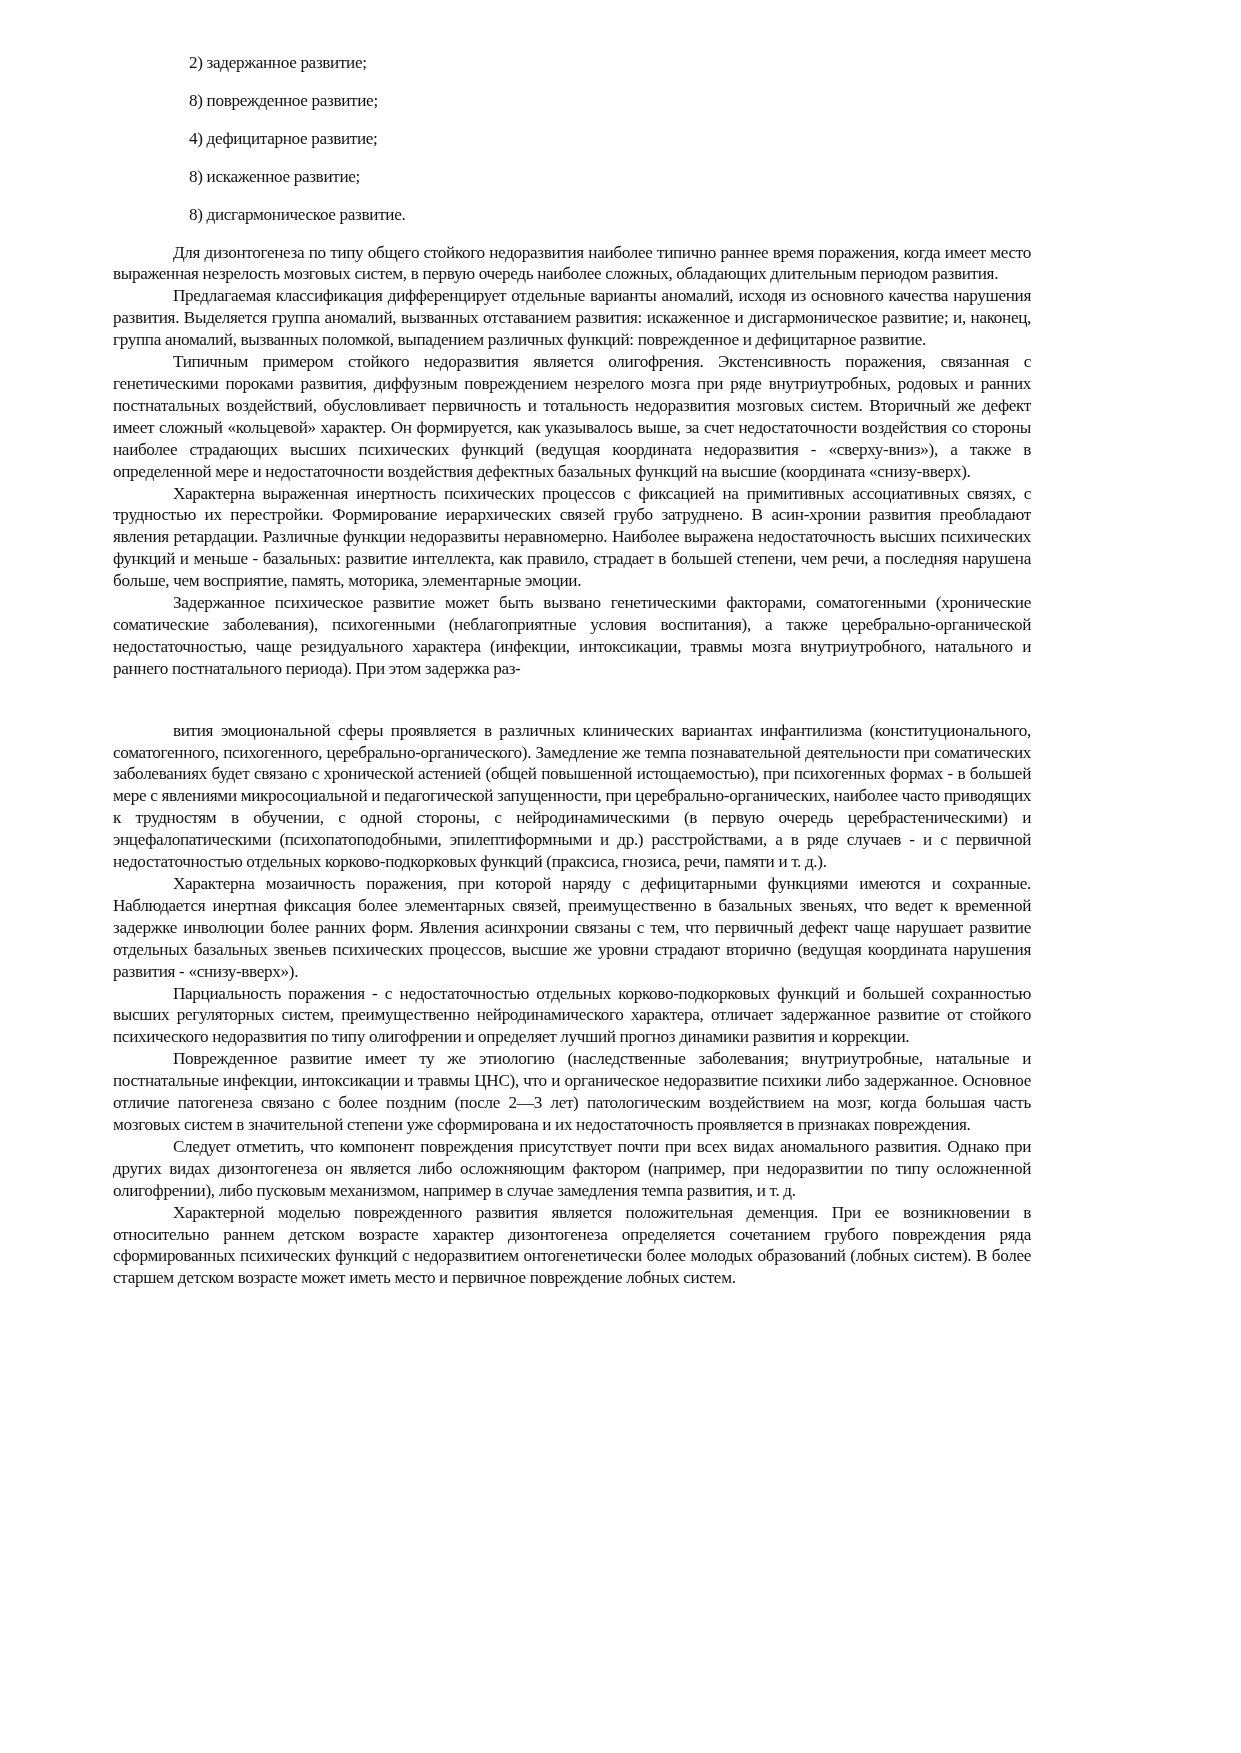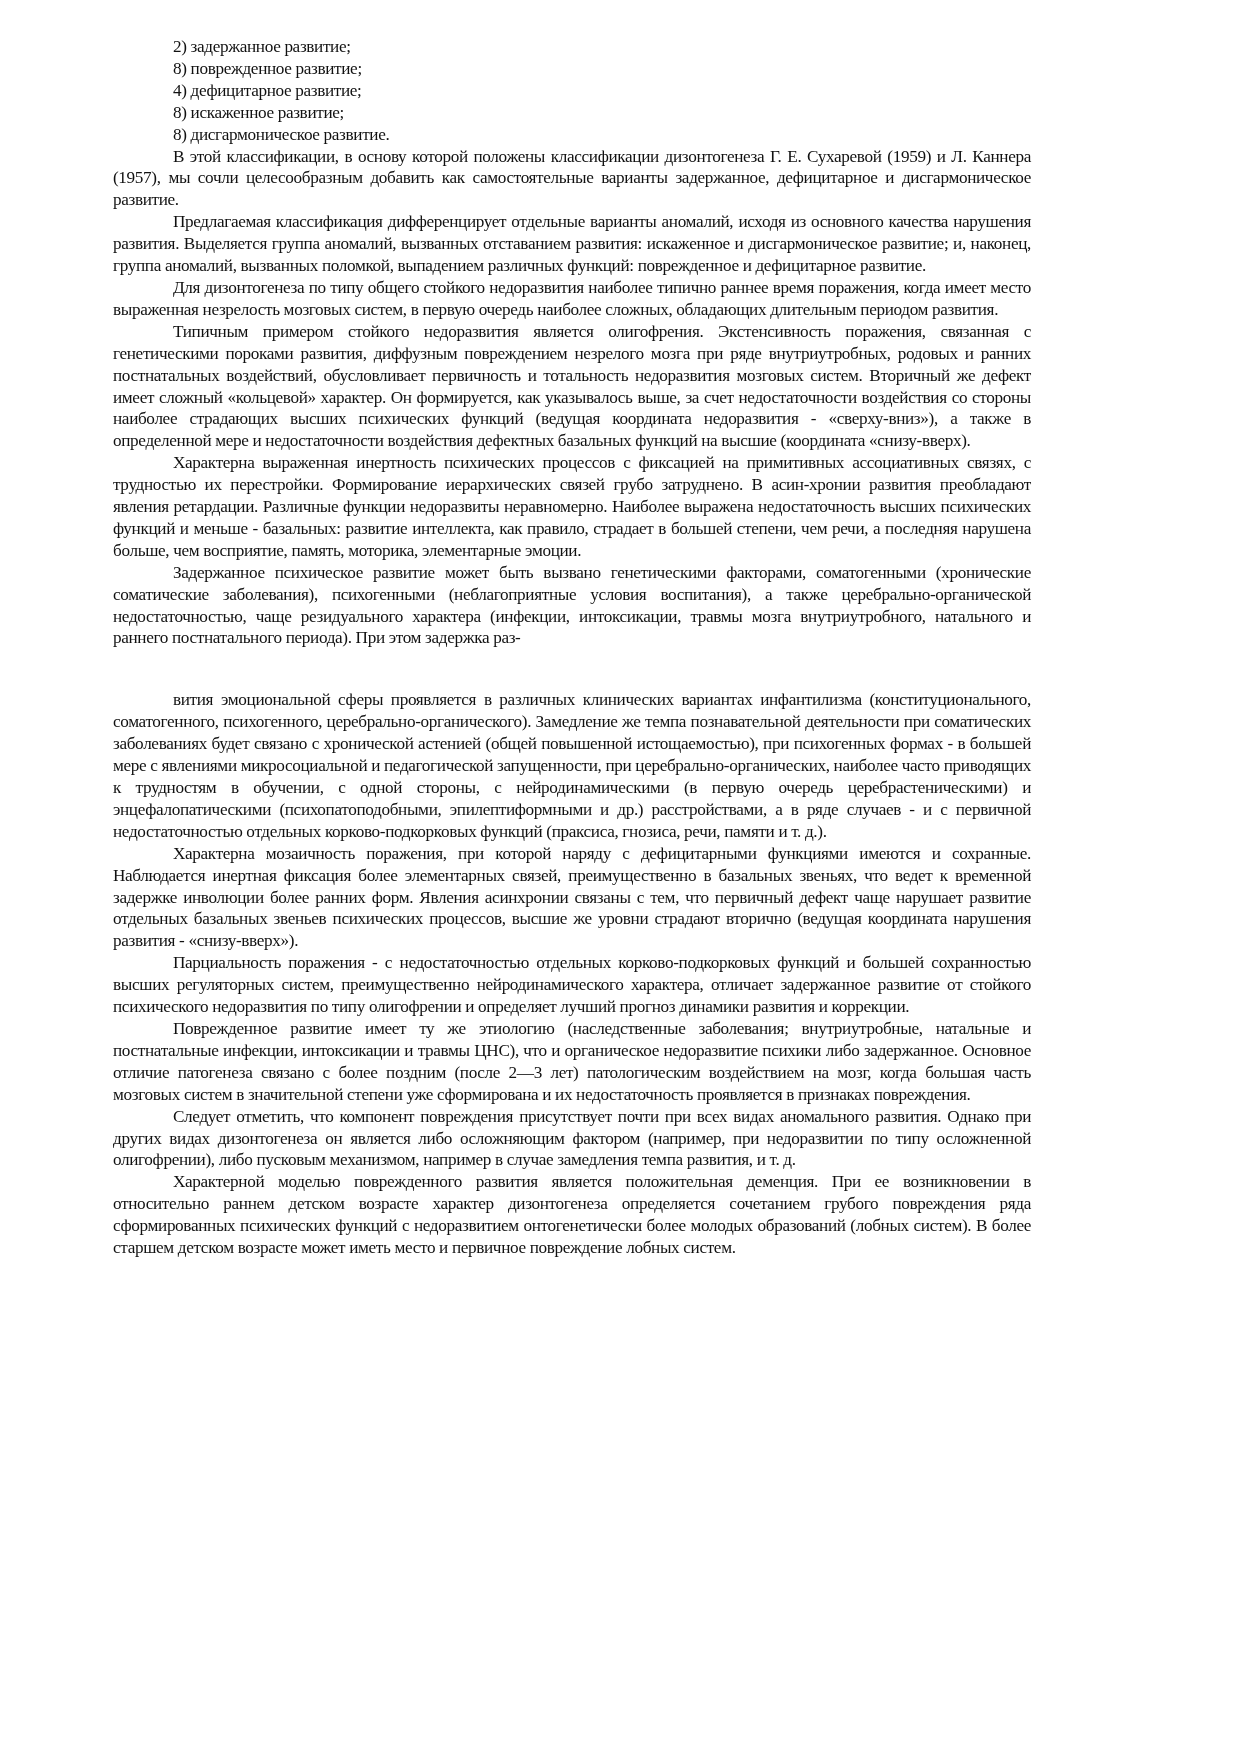--- a/index.html
+++ b/index.html
@@ -3,38 +3,37 @@
 <meta charset="utf-8">
 <style>
   html, body { margin:0; padding:0; background:#ffffff; }
   body { width:1241px; height:1753px; position:relative; overflow:hidden; }
   .page {
     position:absolute; left:113px; top:36px; width:918px;
     font-family:"Liberation Serif", "DejaVu Serif", serif;
     font-size:17.2px; line-height:21.9px; color:#111111;
     letter-spacing:-0.35px;
   }
-  .list-item { padding-left:60px; margin:0; }
+  .list-item { padding-left:60px; margin:16px; }
   .para { margin:0; text-align:justify; text-indent:60px; }
   .para.noindent { text-indent:60px;margin-top:40px; }
 </style>
 </head>
 <body>
 
 <div class="page">
   <div>
     <p class="list-item">2) задержанное развитие;</p>
     <p class="list-item">8) поврежденное развитие;</p>
     <p class="list-item">4) дефицитарное развитие;</p>
     <p class="list-item">8) искаженное развитие;</p>
     <p class="list-item">8) дисгармоническое развитие.</p>
   </div>
-  <p class="para">В этой классификации, в основу которой положены классификации дизонтогенеза Г. Е. Сухаревой (1959) и Л. Каннера (1957), мы сочли целесообразным добавить как самостоятельные варианты задержанное, дефицитарное и дисгармоническое развитие.</p>
+  <p class="para">Для дизонтогенеза по типу общего стойкого недоразвития наиболее типично раннее время поражения, когда имеет место выраженная незрелость мозговых систем, в первую очередь наиболее сложных, обладающих длительным периодом развития.</p>
   <p class="para">Предлагаемая классификация дифференцирует отдельные варианты аномалий, исходя из основного качества нарушения развития. Выделяется группа аномалий, вызванных отставанием развития: искаженное и дисгармоническое развитие; и, наконец, группа аномалий, вызванных поломкой, выпадением различных функций: поврежденное и дефицитарное развитие.</p>
-  <p class="para">Для дизонтогенеза по типу общего стойкого недоразвития наиболее типично раннее время поражения, когда имеет место выраженная незрелость мозговых систем, в первую очередь наиболее сложных, обладающих длительным периодом развития.</p>
   <p class="para">Типичным примером стойкого недоразвития является олигофрения. Экстенсивность поражения, связанная с генетическими пороками развития, диффузным повреждением незрелого мозга при ряде внутриутробных, родовых и ранних постнатальных воздействий, обусловливает первичность и тотальность недоразвития мозговых систем. Вторичный же дефект имеет сложный «кольцевой» характер. Он формируется, как указывалось выше, за счет недостаточности воздействия со стороны наиболее страдающих высших психических функций (ведущая координата недоразвития - «сверху-вниз»), а также в определенной мере и недостаточности воздействия дефектных базальных функций на высшие (координата «снизу-вверх).</p>
   <p class="para">Характерна выраженная инертность психических процессов с фиксацией на примитивных ассоциативных связях, с трудностью их перестройки. Формирование иерархических связей грубо затруднено. В асин-хронии развития преобладают явления ретардации. Различные функции недоразвиты неравномерно. Наиболее выражена недостаточность высших психических функций и меньше - базальных: развитие интеллекта, как правило, страдает в большей степени, чем речи, а последняя нарушена больше, чем восприятие, память, моторика, элементарные эмоции.</p>
   <p class="para">Задержанное психическое развитие может быть вызвано генетическими факторами, соматогенными (хронические соматические заболевания), психогенными (неблагоприятные условия воспитания), а также церебрально-органической недостаточностью, чаще резидуального характера (инфекции, интоксикации, травмы мозга внутриутробного, натального и раннего постнатального периода). При этом задержка раз-</p>
   <p class="para noindent">вития эмоциональной сферы проявляется в различных клинических вариантах инфантилизма (конституционального, соматогенного, психогенного, церебрально-органического). Замедление же темпа познавательной деятельности при соматических заболеваниях будет связано с хронической астенией (общей повышенной истощаемостью), при психогенных формах - в большей мере с явлениями микросоциальной и педагогической запущенности, при церебрально-органических, наиболее часто приводящих к трудностям в обучении, с одной стороны, с нейродинамическими (в первую очередь церебрастеническими) и энцефалопатическими (психопатоподобными, эпилептиформными и др.) расстройствами, а в ряде случаев - и с первичной недостаточностью отдельных корково-подкорковых функций (праксиса, гнозиса, речи, памяти и т. д.).</p>
   <p class="para">Характерна мозаичность поражения, при которой наряду с дефицитарными функциями имеются и сохранные. Наблюдается инертная фиксация более элементарных связей, преимущественно в базальных звеньях, что ведет к временной задержке инволюции более ранних форм. Явления асинхронии связаны с тем, что первичный дефект чаще нарушает развитие отдельных базальных звеньев психических процессов, высшие же уровни страдают вторично (ведущая координата нарушения развития - «снизу-вверх»).</p>
   <p class="para">Парциальность поражения - с недостаточностью отдельных корково-подкорковых функций и большей сохранностью высших регуляторных систем, преимущественно нейродинамического характера, отличает задержанное развитие от стойкого психического недоразвития по типу олигофрении и определяет лучший прогноз динамики развития и коррекции.</p>
   <p class="para">Поврежденное развитие имеет ту же этиологию (наследственные заболевания; внутриутробные, натальные и постнатальные инфекции, интоксикации и травмы ЦНС), что и органическое недоразвитие психики либо задержанное. Основное отличие патогенеза связано с более поздним (после 2—3 лет) патологическим воздействием на мозг, когда большая часть мозговых систем в значительной степени уже сформирована и их недостаточность проявляется в признаках повреждения.</p>
   <p class="para">Следует отметить, что компонент повреждения присутствует почти при всех видах аномального развития. Однако при других видах дизонтогенеза он является либо осложняющим фактором (например, при недоразвитии по типу осложненной олигофрении), либо пусковым механизмом, например в случае замедления темпа развития, и т. д.</p>
   <p class="para">Характерной моделью поврежденного развития является положительная деменция. При ее возникновении в относительно раннем детском возрасте характер дизонтогенеза определяется сочетанием грубого повреждения ряда сформированных психических функций с недоразвитием онтогенетически более молодых образований (лобных систем). В более старшем детском возрасте может иметь место и первичное повреждение лобных систем.</p>
 </div>

